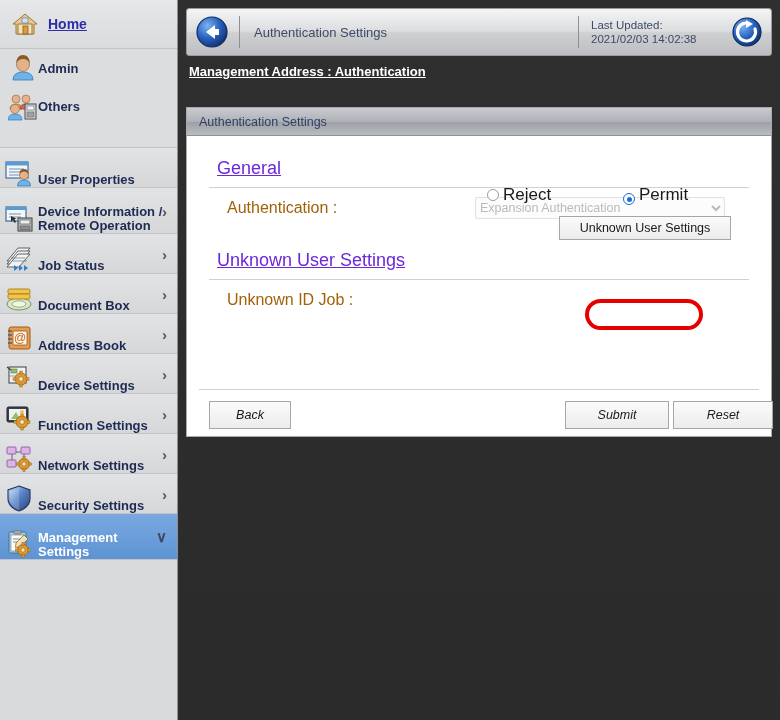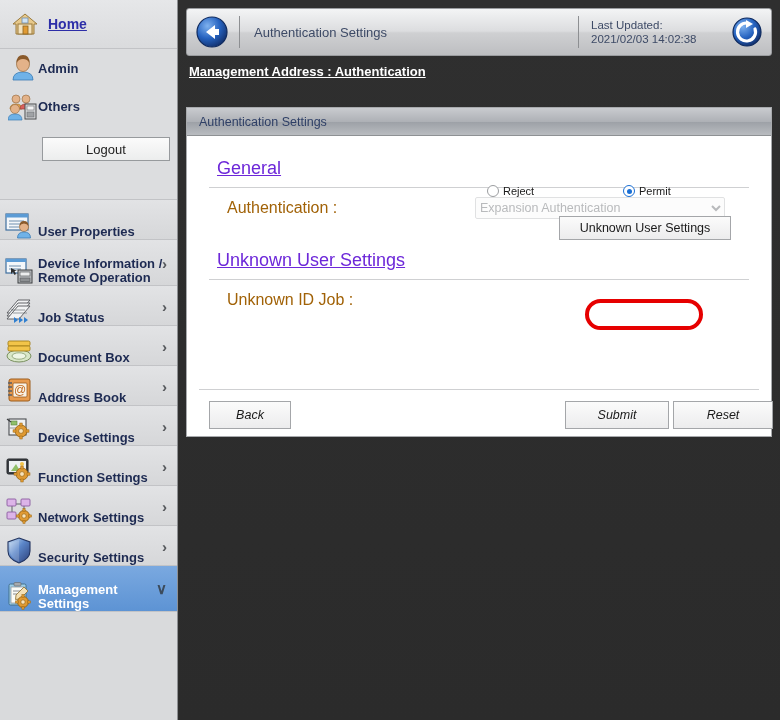--- a/index.html
+++ b/index.html
@@ -250,21 +250,21 @@
     font-family: "Liberation Sans", sans-serif;
     color: #9b9da0;
     background: #fbfbfb;
     border: 1px solid #d4d5d7;
     border-radius: 2px;
     box-sizing: border-box;
   }
   .radio-item {
     display: flex;
     align-items: center;
-    font-size: 11px;
+    font-size: 17px;
     color: #1a1a1a;
     cursor: pointer;
   }
   .radio-item .rd {
     width: 12px;
     height: 12px;
     border-radius: 50%;
     border: 1px solid #9b9da0;
     background: #fff;
     margin-right: 4px;
@@ -374,23 +374,20 @@
           <circle cx="7" cy="18" r="4.5" fill="#e3b289" stroke="#9d7348" stroke-width="0.7"></circle>
           <path d="M0 29 q0-6 7-6 q7 0 7 6 z" fill="#6fb2e8" stroke="#3b7cb5" stroke-width="0.7"></path>
           <rect x="17" y="13" width="11" height="15" fill="#d6d8da" stroke="#4a4c4f" stroke-width="1"></rect>
           <rect x="19" y="15" width="7" height="4" fill="#f2f3f4" stroke="#6b6d70" stroke-width="0.6"></rect>
           <rect x="19" y="21" width="7" height="5" fill="#9fa2a5" stroke="#6b6d70" stroke-width="0.6"></rect>
         </svg>
       </span>
       <span class="lbl">Others</span>
     </div>
 
-    <div class="sb-logout-wrap">
-      <button class="sb-logout">Logout</button>
-    </div>
 
     <div class="sb-gap"></div>
 
     <div class="sb-row">
       <span class="ico">
         <svg width="30" height="30" viewBox="0 0 30 30">
           <rect x="2" y="5" width="22" height="16" fill="#f4f7fa" stroke="#3f6f9e" stroke-width="1.2"></rect>
           <rect x="2" y="5" width="22" height="3.5" fill="#5b9bd5"></rect>
           <line x1="5" y1="12" x2="20" y2="12" stroke="#6e8fae" stroke-width="1"></line>
           <line x1="5" y1="15" x2="20" y2="15" stroke="#6e8fae" stroke-width="1"></line>

